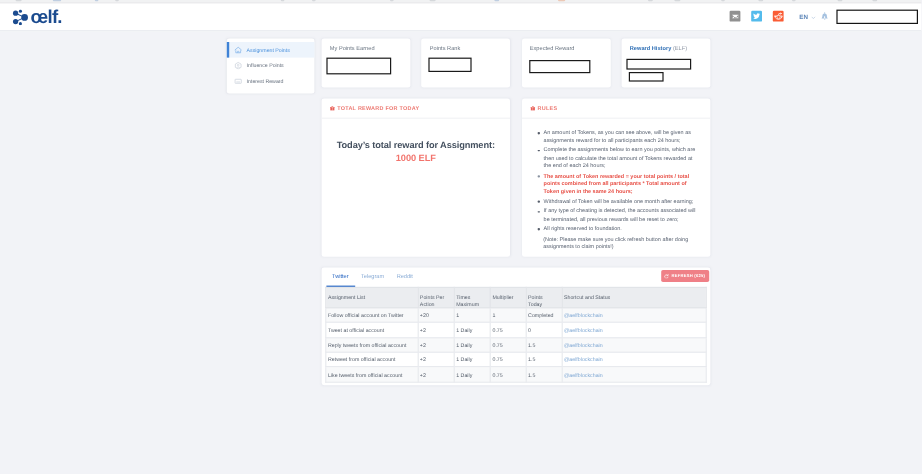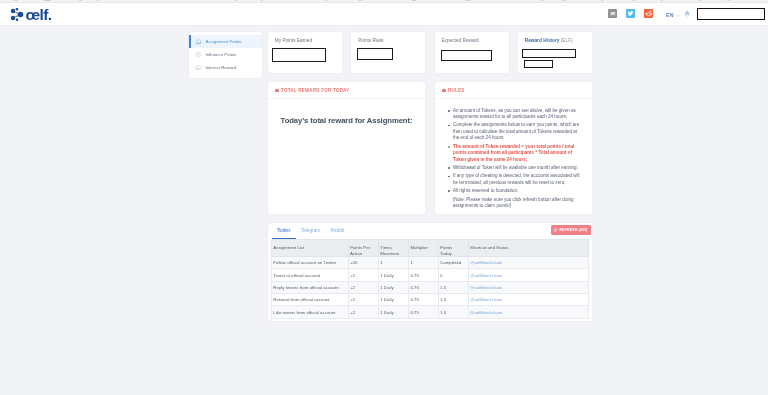--- a/index.html
+++ b/index.html
@@ -246,20 +246,21 @@
               <path d="M1 7h14v10H1z" fill="#e8615a"></path>
               <path d="M0 5h16v3H0z" fill="#ef8078"></path>
               <path d="M7 5h2v12H7z" fill="#fff" opacity=".55"></path>
               <path d="M8 5C6 5 4.5 3.6 5.3 2.2 6 1 8 2.2 8 5zM8 5c2 0 3.5-1.4 2.7-2.8C10 1 8 2.2 8 5z" fill="#e8615a"></path>
             </svg>
           </span>
         <span class="ptxt">TOTAL REWARD FOR TODAY</span>
       </div>
       <div class="totalbody">
         <div class="t1">Today’s total reward for Assignment:</div>
+        <div class="t2">1000 ELF</div>
       </div>
     </div>
 
     <div class="panel panel-right">
       <div class="phead">
         <span class="gift">
             <svg width="4" height="4.5" viewBox="0 0 16 18">
               <path d="M1 7h14v10H1z" fill="#e8615a"></path>
               <path d="M0 5h16v3H0z" fill="#ef8078"></path>
               <path d="M7 5h2v12H7z" fill="#fff" opacity=".55"></path>

